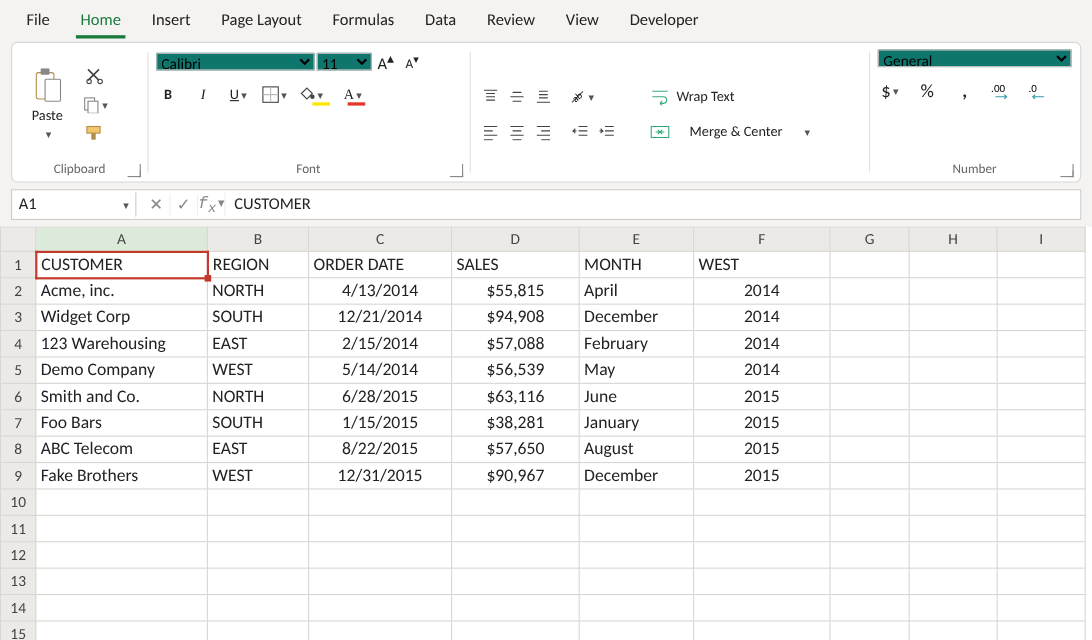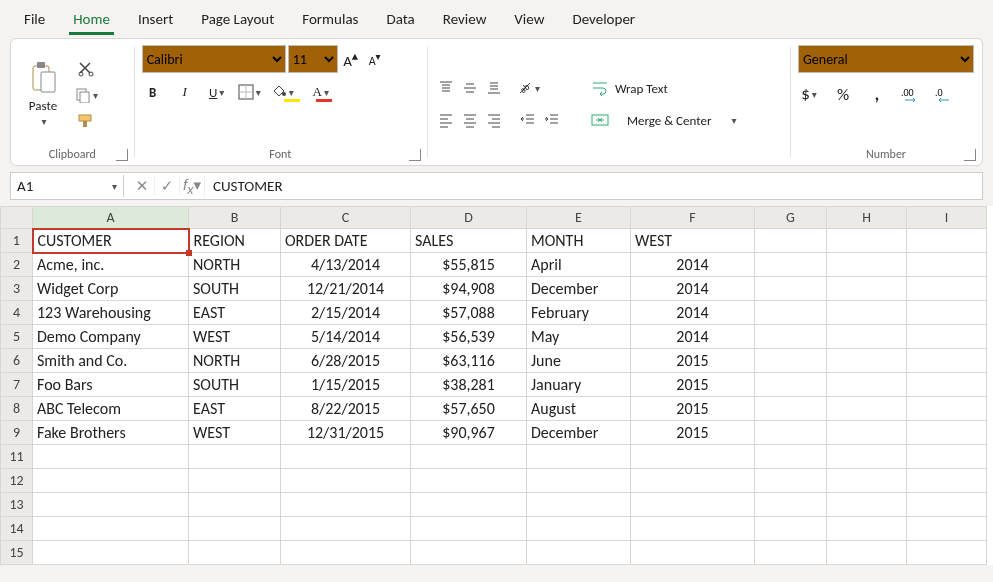--- a/index.html
+++ b/index.html
@@ -19,36 +19,36 @@
 .grp-label{font-size:12px;color:#666;text-align:center;padding:2px 0 2px 0;position:relative}
 .grp-label .dl{position:absolute;right:-2px;bottom:2px;width:12px;height:12px;border:1px solid #888;border-left:none;border-top:none;box-sizing:border-box}
 .grp-label .dl::after{content:"";position:absolute;right:-1px;bottom:-1px;width:5px;height:5px;border:1px solid #888;border-left:none;border-top:none}
 
 .btn{display:inline-flex;align-items:center;justify-content:center;min-width:22px;height:22px;border-radius:2px;cursor:pointer}
 .btn.big{flex-direction:column;width:48px;height:72px;font-size:13px;gap:2px}
 .btn .dd{margin-left:2px;font-size:10px;color:#555}
 .row{display:flex;align-items:center;gap:2px}
 .col{display:flex;flex-direction:column;gap:4px;align-items:flex-start}
 
-select.combo{font-family:inherit;font-size:14px;height:28px;border:1px solid #bfbcb8;background:#a16207}
+select.combo{font-family:inherit;font-size:14px;height:16px;border:1px solid #bfbcb8;background:#0f766e}
 .font-combo{width:144px}
 .size-combo{width:50px}
 
 
 .uchip{display:inline-block;width:16px;height:3px;margin-top:1px}
 
 
 svg{display:block}
 
 
 .fbar{display:flex;align-items:center;margin:0 10px 6px 10px;height:26px;background:#fff;border:1px solid #cfccc8;font-size:15px}
 .fbar .namebox{width:100px;padding:2px 6px;border-right:1px solid #cfccc8;display:flex;align-items:center;justify-content:space-between}
 .fbar .namebox span.dd{font-size:10px;color:#555}
 .fbar .fbbtn{width:24px;text-align:center;color:#888;border-right:1px solid #eee;cursor:pointer}
-.fbar .fx{font-style:italic;font-family:Liberation Sans, sans-serif}
+.fbar .fx{font-style:italic;font-family:Liberation Mono, monospace}
 .fbar .fval{flex:1;padding:2px 8px}
 
 
 .grid{position:relative;margin-left:0;background:#fff;font-family:Calibri,Arial,sans-serif;font-size:16px}
 table{border-collapse:collapse;table-layout:fixed}
 th,td{border:1px solid #d9d6d3;box-sizing:border-box;white-space:nowrap;overflow:visible}
 th{background:#eceae7;font-weight:normal;color:#444;height:22px;font-size:14px}
 th.rh{background:#eceae7;width:32px;text-align:center}
 th.col-sel{background:#dcebd9}
 td{height:24px;padding:0 4px}
@@ -404,20 +404,32 @@
             <td>WEST</td>
             <td class="num">12/31/2015</td>
             <td class="num">$90,967</td>
             <td>December</td>
             <td class="num">2015</td>
             <td></td>
             <td></td>
             <td></td>
           </tr>
           <tr>
+            <th class="rh">10</th>
+            <td></td>
+            <td></td>
+            <td></td>
+            <td></td>
+            <td></td>
+            <td></td>
+            <td></td>
+            <td></td>
+            <td></td>
+          </tr>
+          <tr>
             <th class="rh">11</th>
             <td></td>
             <td></td>
             <td></td>
             <td></td>
             <td></td>
             <td></td>
             <td></td>
             <td></td>
             <td></td>

